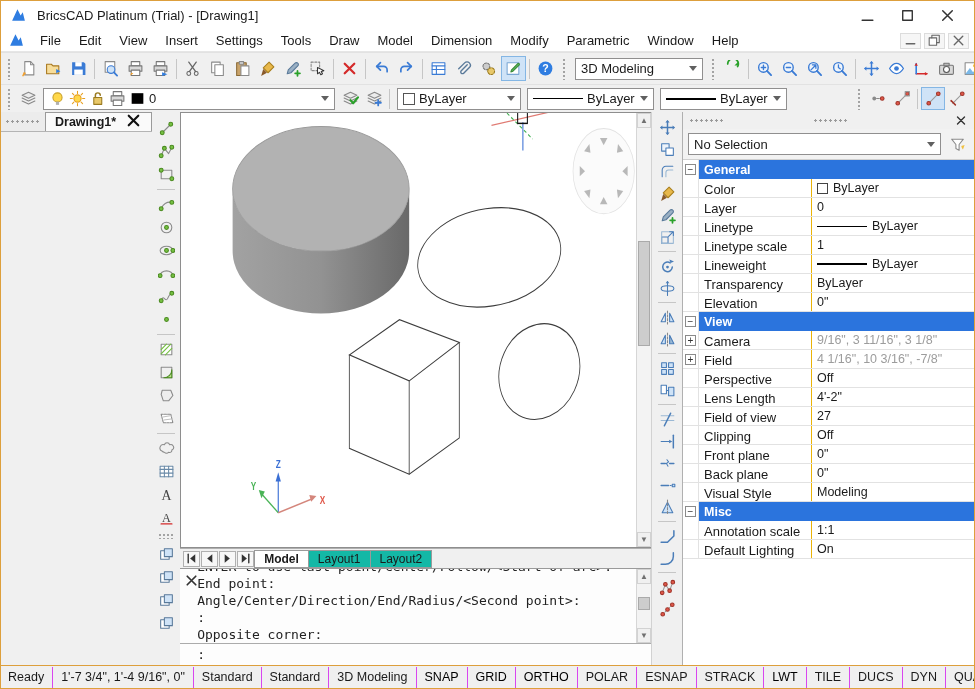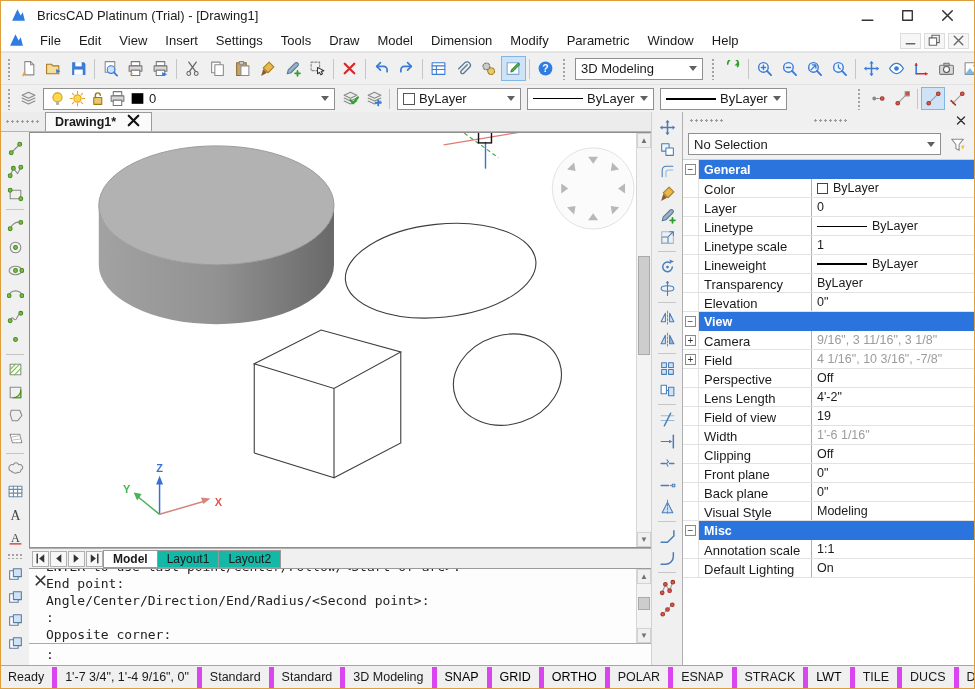--- a/index.html
+++ b/index.html
@@ -49,21 +49,21 @@
   .lsample.thick{border-top-width:2px}
   .snapwrap{margin-left:auto;display:flex;align-items:center;padding-right:3px}
 
   
   .doctabs{height:20px;background:#ececec;display:flex;align-items:flex-end;border-bottom:1px solid #b4b4b4;padding-left:4px;flex:0 0 auto}
   .dgrip{align-self:center;margin-right:6px}
   .dtab{height:19px;background:#fafafa;border:1px solid #9a9a9a;border-bottom:none;display:flex;align-items:center;padding:0 9px;font-weight:bold;font-size:12.5px;gap:9px}
 
   
   .content{flex:1;display:flex;min-height:0}
-  .left-pane{width:650px;display:flex;flex-direction:column;flex:0 0 auto}
+  .left-pane{width:650px;display:flex;flex-direction:row;flex:0 0 auto}
   .body-row{flex:1;display:flex;min-height:0}
   .vtoolbar{width:28px;background:#f0f0f0;display:flex;flex-direction:column;align-items:center;padding-top:5px;flex:0 0 auto}
   .vtbtn{width:24px;height:23px;display:flex;align-items:center;justify-content:center;flex:0 0 auto}
   .right-toolbar{width:31px;background:#f0f0f0;border-left:1px solid #d2d2d2;display:flex;flex-direction:column;align-items:center;padding-top:4px;flex:0 0 auto}
   .right-toolbar .vtbtn{height:22px}
 
   .center-col{flex:1;display:flex;flex-direction:column;min-width:0}
   .canvas-row{flex:1;display:flex;min-height:0;border:1px solid #8e8e8e;border-right:none}
   .canvas{flex:1;background:#fff;position:relative;min-width:0}
   .canvas svg{display:block}
@@ -98,21 +98,21 @@
   .pgut{width:16px;border-right:1px solid #e2e2e2;flex:0 0 auto}
   .cbox{width:11px;height:11px;border:1px solid #8a8a8a;background:#fff;font-size:10px;line-height:9px;text-align:center;display:inline-block;margin:4px 0 0 2px;color:#333}
   .ptitle{flex:1;background:var(--hd,#2b74dd);color:#fff;font-weight:bold;padding:2.5px 5px 0;font-size:12.5px}
   .plabel{width:113px;padding:2.5px 2px 0 5px;border-right:1px solid #eab308;overflow:hidden;white-space:nowrap;font-size:13px;flex:0 0 auto}
   .pval{flex:1;padding:0 5px;display:flex;align-items:center;gap:5px;overflow:hidden;white-space:nowrap;font-size:12.5px;min-width:0}
   .pval.muted .pvtext{color:#9c9c9c}
   .swatch{width:11px;height:11px;border:1px solid #444;background:#fff;flex:0 0 auto}
 
   
   .statusbar{height:23px;background:#f0f0f0;border-top:1px solid var(--wb,#dd9f3c);display:flex;align-items:center;font-size:12.5px;flex:0 0 auto}
-  .sfield{padding:0 8px;border-right:5px solid #d946ef;height:21px;display:flex;align-items:center;white-space:nowrap}
+  .sfield{padding:0 8px;border-right:1px solid #d946ef;height:21px;display:flex;align-items:center;white-space:nowrap}
   .sfield.inactive{color:#000000}
   .sready{width:100px;padding-left:7px}
   .scoords{width:158px;justify-content:center}
 </style>
 </head>
 <body>
 
 <div class="window">
 
   <div class="titlebar">
@@ -1042,33 +1042,25 @@
 
                 <span class="pvtext">4'-2"</span>
               </div>
             </div>
 
             <div class="prow">
               <div class="pgut"></div>
               <div class="plabel">Field of view</div>
               <div class="pval">
 
-                <span class="pvtext">19</span>
-              </div>
-            </div>
-
-
-            <div class="prow">
-              <div class="pgut"></div>
-              <div class="plabel">Width</div>
-              <div class="pval muted">
-
-                <span class="pvtext">1'-6 1/16"</span>
-              </div>
-            </div>
+                <span class="pvtext">27</span>
+              </div>
+            </div>
+
+
 
             <div class="prow">
               <div class="pgut"></div>
               <div class="plabel">Clipping</div>
               <div class="pval">
 
                 <span class="pvtext">Off</span>
               </div>
             </div>
 

